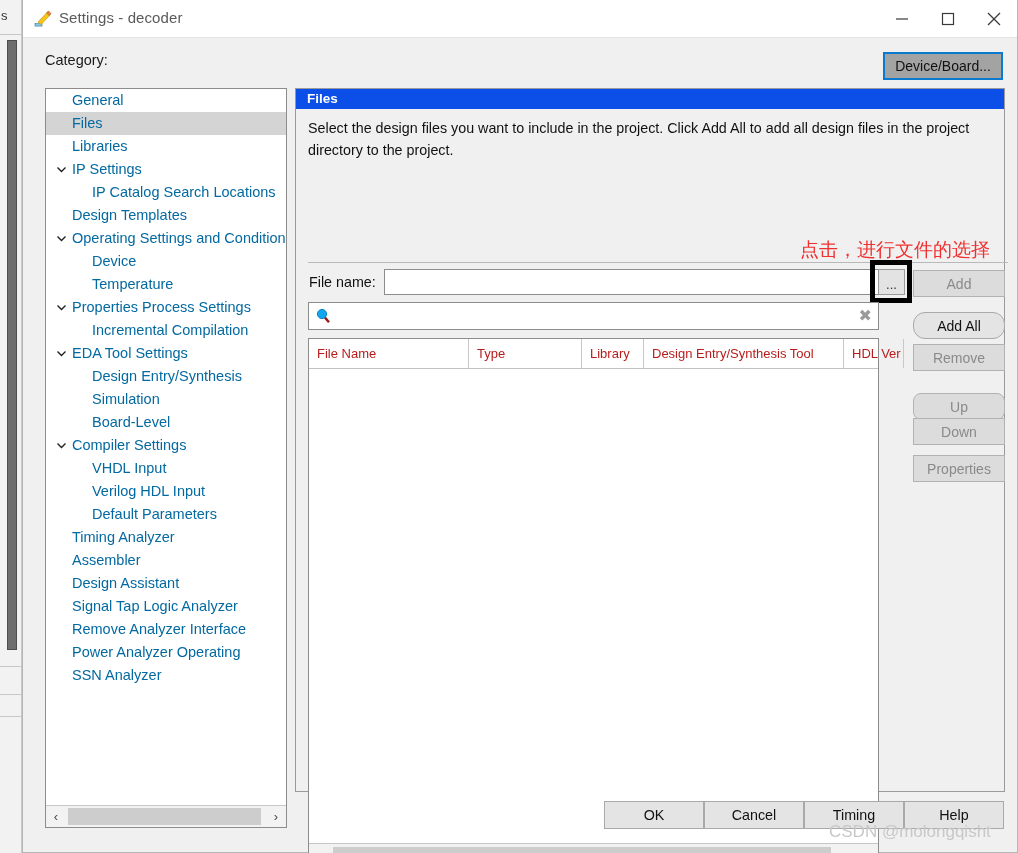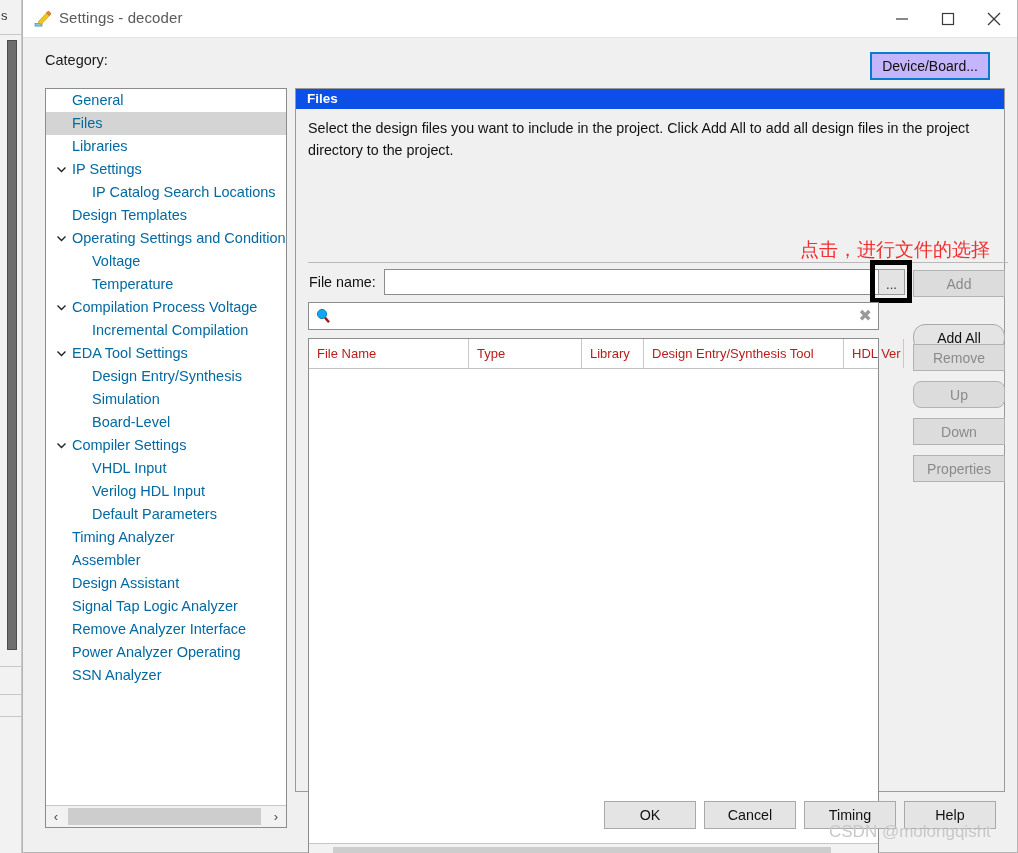--- a/index.html
+++ b/index.html
@@ -72,23 +72,23 @@
   #btn-min  { right: 92px; }
   #btn-max  { right: 46px; }
   #btn-close{ right: 0px;  }
 
   
   #category-label {
     position: absolute; left: 22px; top: 52px;
     font-size: 14.5px; color: #1a1a1a;
   }
   #device-board-btn {
-    position: absolute; right: 27px; top: 52px;
+    position: absolute; right: 14px; top: 52px;
     width: 120px; height: 28px;
-    background: #c4b5fd;
+    background: #a3a3a3;
     border: 2px solid #0a7acd;
     display: flex; align-items: center; justify-content: center;
     font-size: 14px; color: #111;
   }
 
   
   #tree-panel {
     position: absolute; left: 22px; top: 88px;
     width: 242px; height: 740px;
     background: #ffffff;
@@ -215,21 +215,21 @@
   .side-btn {
     position: absolute; left: 617px; width: 92px; height: 27px;
     background: #dcdcdc; border: 1px solid #b2b2b2;
     display: flex; align-items: center; justify-content: center;
     font-size: 14px; color: #8a8a8a;
   }
   .side-btn.enabled { color: #111; background: #e4e4e4; border-color: #a9a9a9; }
 
   
   .bottom-btn {
-    position: absolute; top: 801px; width: 92px; height: 28px;
+    position: absolute; top: 801px; width: 100px; height: 28px;
     background: #e4e4e4; border: 1px solid #a9a9a9;
     display: flex; align-items: center; justify-content: center;
     font-size: 14.3px; color: #111;
   }
   #bb-ok     { left: 581px; }
   #bb-cancel { left: 681px; }
   #bb-apply  { left: 781px; }
   #bb-help   { left: 881px; }
 
   #watermark {
@@ -302,27 +302,27 @@
               <polyline points="1.5,3.5 5.5,7.5 9.5,3.5" fill="none" stroke="#222" stroke-width="1.4"></polyline>
             </svg>
           </span><span>IP Settings</span></div>
         <div class="tree-item indent1"><span>IP Catalog Search Locations</span></div>
         <div class="tree-item"><span>Design Templates</span></div>
         <div class="tree-item"><span class="tree-chevron">
             <svg width="11" height="11" viewBox="0 0 11 11">
               <polyline points="1.5,3.5 5.5,7.5 9.5,3.5" fill="none" stroke="#222" stroke-width="1.4"></polyline>
             </svg>
           </span><span>Operating Settings and Conditions</span></div>
-        <div class="tree-item indent1"><span>Voltage</span></div>
+        <div class="tree-item indent1"><span>Device</span></div>
         <div class="tree-item indent1"><span>Temperature</span></div>
         <div class="tree-item"><span class="tree-chevron">
             <svg width="11" height="11" viewBox="0 0 11 11">
               <polyline points="1.5,3.5 5.5,7.5 9.5,3.5" fill="none" stroke="#222" stroke-width="1.4"></polyline>
             </svg>
-          </span><span>Compilation Process Voltage</span></div>
+          </span><span>Properties Process Settings</span></div>
         <div class="tree-item indent1"><span>Incremental Compilation</span></div>
         <div class="tree-item"><span class="tree-chevron">
             <svg width="11" height="11" viewBox="0 0 11 11">
               <polyline points="1.5,3.5 5.5,7.5 9.5,3.5" fill="none" stroke="#222" stroke-width="1.4"></polyline>
             </svg>
           </span><span>EDA Tool Settings</span></div>
         <div class="tree-item indent1"><span>Design Entry/Synthesis</span></div>
         <div class="tree-item indent1"><span>Simulation</span></div>
         <div class="tree-item indent1"><span>Board-Level</span></div>
         <div class="tree-item"><span class="tree-chevron">
@@ -382,23 +382,23 @@
       <div id="table-body"></div>
       <div id="table-hscroll">
         <div class="sb-arrow">‹</div>
         <div class="sb-track">
           <div class="sb-thumb" style="left:2px;width:498px"></div>
         </div>
         <div class="sb-arrow">›</div>
       </div>
     </div>
   <div class="side-btn" style="top: 181px;">Add</div>
-      <div class="side-btn enabled" style="top: 235px; border-radius: 12px;">Add All</div>
+      <div class="side-btn enabled" style="top: 223px; border-radius: 12px;">Add All</div>
       <div class="side-btn" style="top: 255px;">Remove</div>
-      <div class="side-btn" style="top: 292px; border-radius: 8px;">Up</div>
+      <div class="side-btn" style="top: 304px; border-radius: 8px;">Up</div>
       <div class="side-btn" style="top: 329px;">Down</div>
       <div class="side-btn" style="top: 366px;">Properties</div>
     </div>
 
   <div class="bottom-btn" id="bb-ok">OK</div>
   <div class="bottom-btn" id="bb-cancel">Cancel</div>
   <div class="bottom-btn" id="bb-apply">Timing</div>
   <div class="bottom-btn" id="bb-help">Help</div>
 
   <div id="watermark">CSDN @molongqisht</div>

